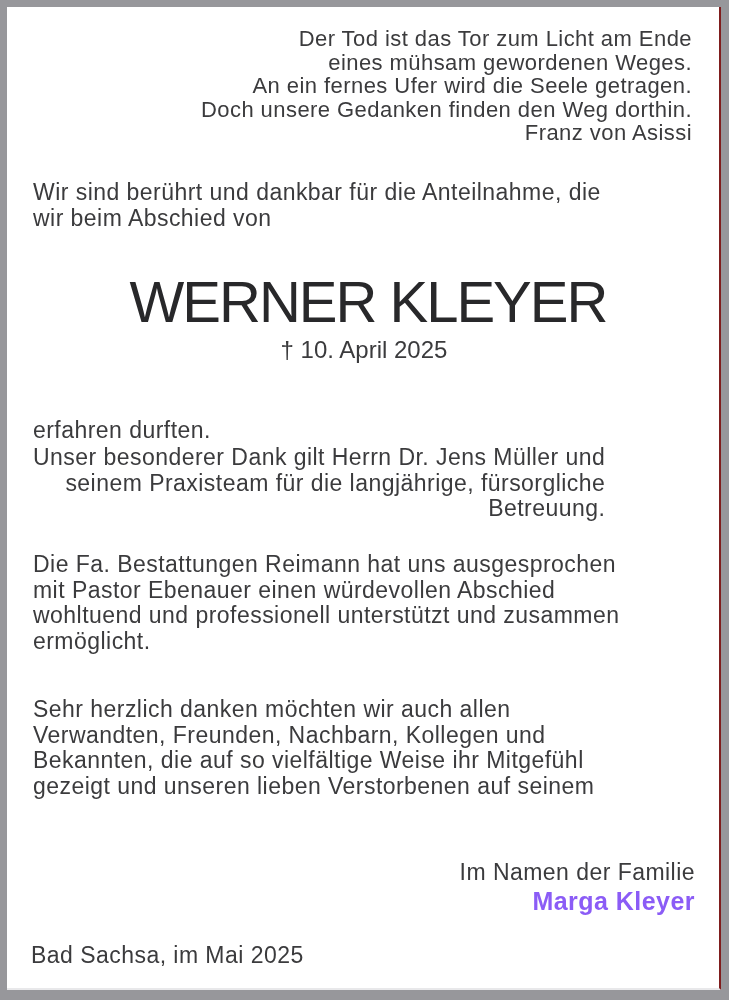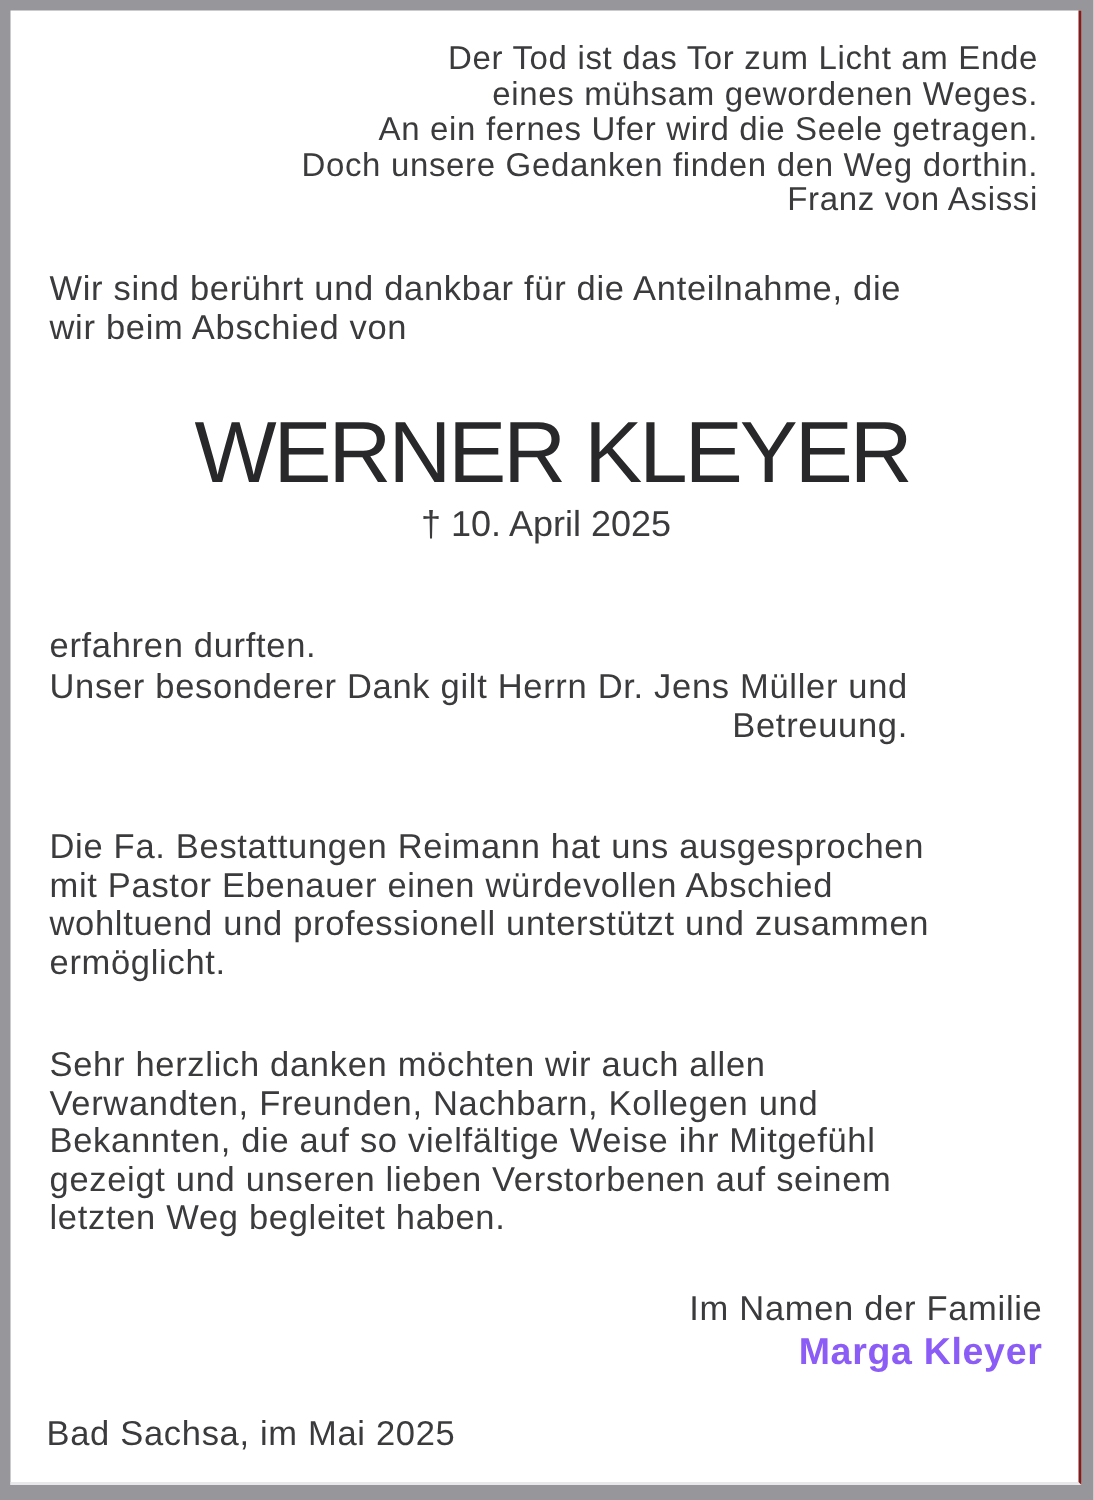--- a/index.html
+++ b/index.html
@@ -90,36 +90,36 @@
     </div>
 
     <h1 class="blk name">WERNER KLEYER</h1>
 
     <div class="blk death-date">† 10. April 2025</div>
 
     <div class="blk body-text after-name">erfahren durften.</div>
 
     <div class="blk body-text thanks-doc">
       <div>Unser besonderer Dank gilt Herrn Dr. Jens Müller und</div>
+      <div>seinem Praxisteam für die langjährige, fürsorgliche</div>
       <div>Betreuung.</div>
     </div>
 
     <div class="blk body-text thanks-fun">
       <div>Die Fa. Bestattungen Reimann hat uns ausgesprochen</div>
       <div>mit Pastor Ebenauer einen würdevollen Abschied</div>
       <div>wohltuend und professionell unterstützt und zusammen</div>
       <div>ermöglicht.</div>
     </div>
 
     <div class="blk body-text thanks-all">
       <div>Sehr herzlich danken möchten wir auch allen</div>
       <div>Verwandten, Freunden, Nachbarn, Kollegen und</div>
       <div>Bekannten, die auf so vielfältige Weise ihr Mitgefühl</div>
       <div>gezeigt und unseren lieben Verstorbenen auf seinem</div>
-      <div>letzten Weg begleitet haben.</div>
     </div>
 
     <div class="blk closing">
       <div>Im Namen der Familie</div>
       <div class="signature">Marga Kleyer</div>
     </div>
 
     <div class="blk dateline">Bad Sachsa, im Mai 2025</div>
 
   </div>

